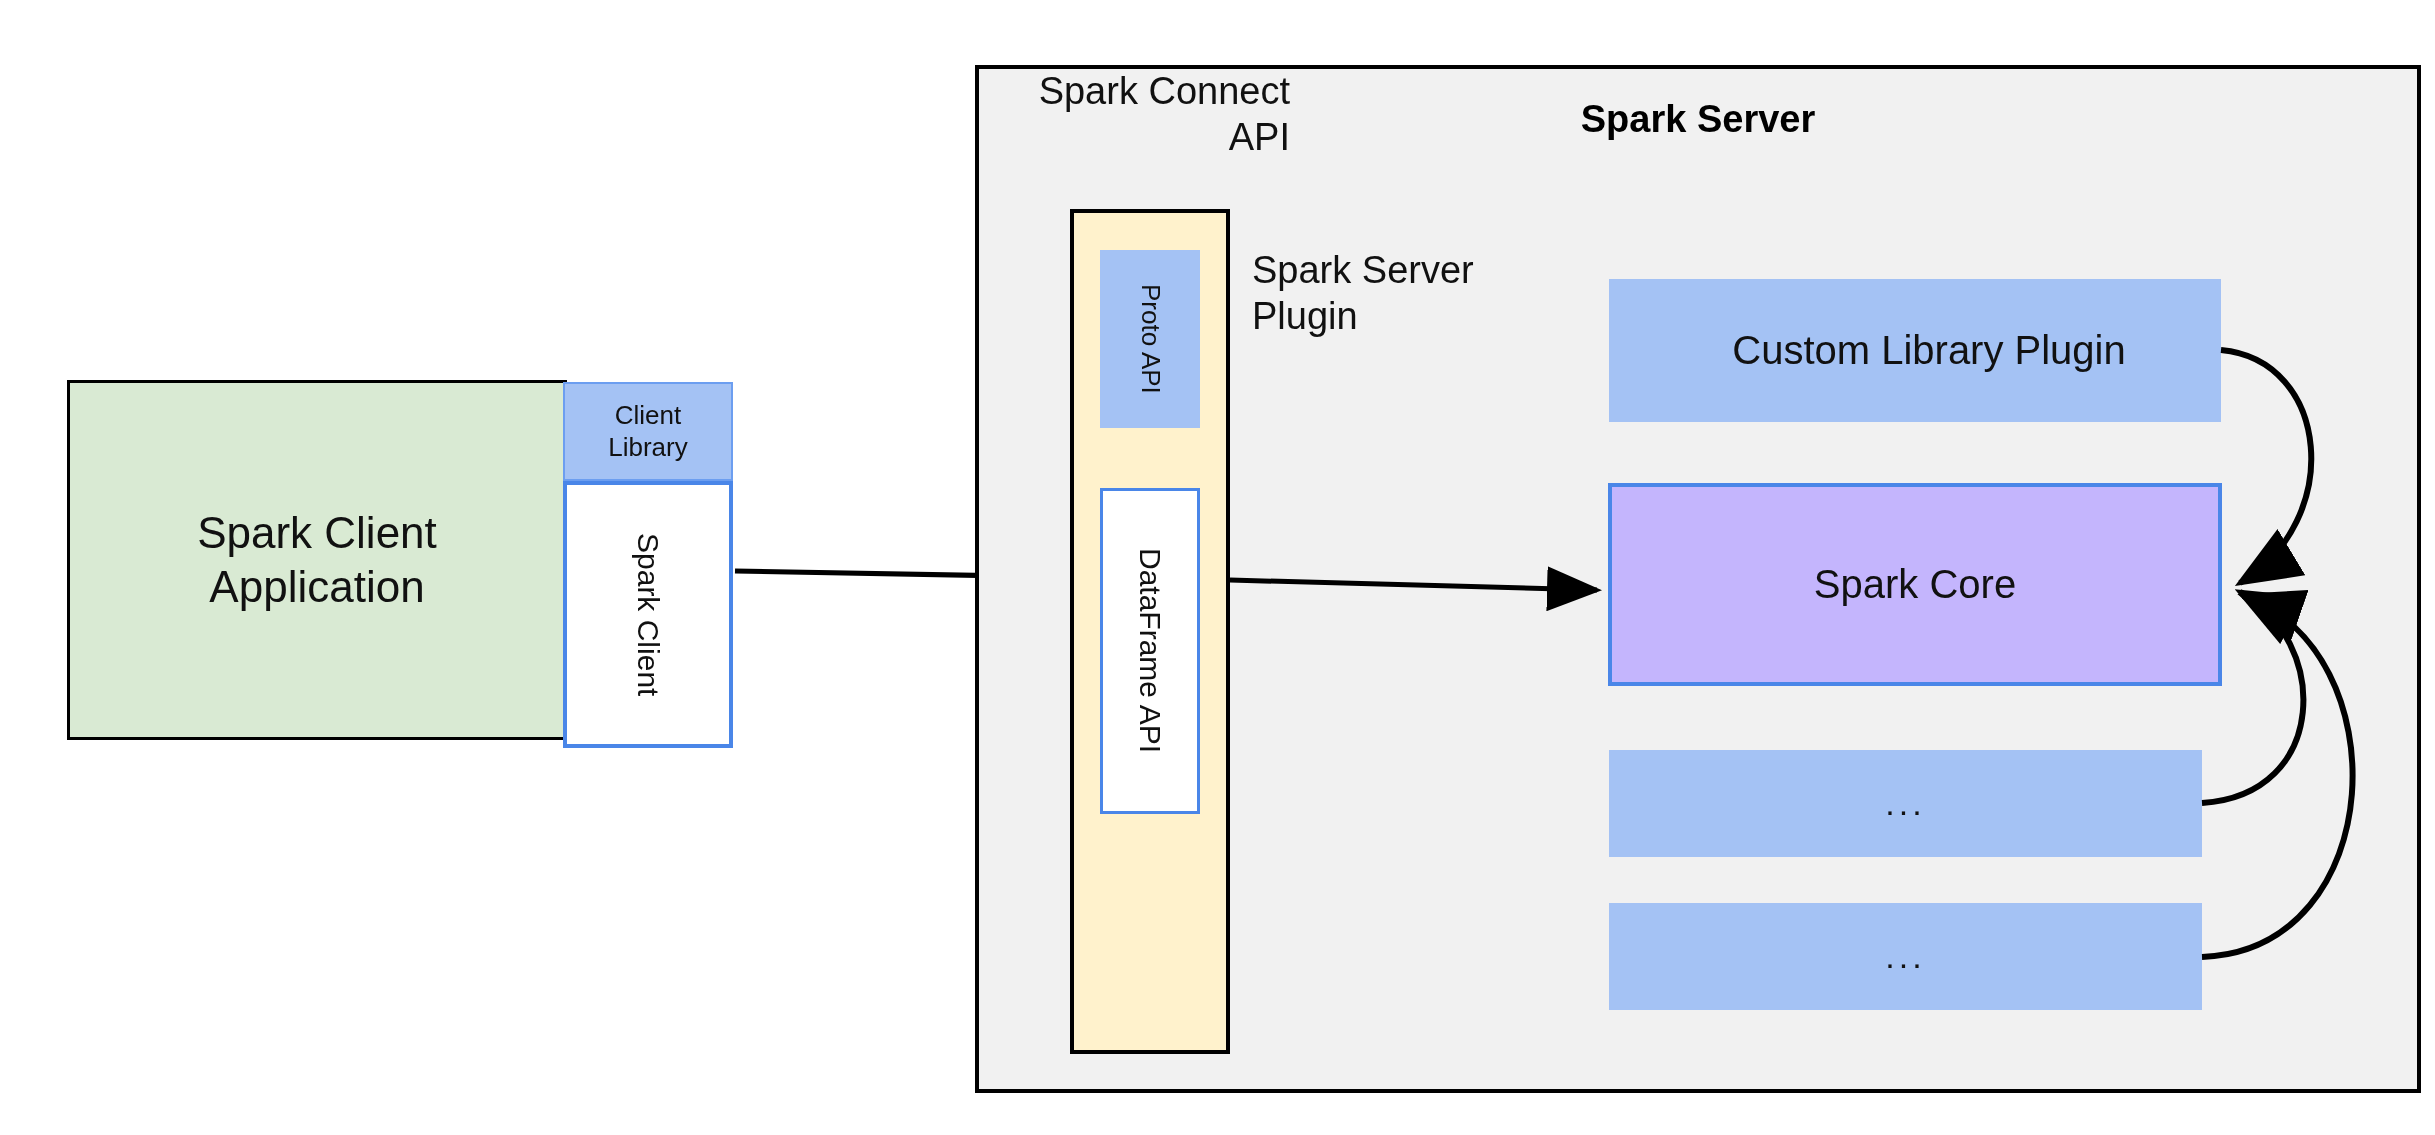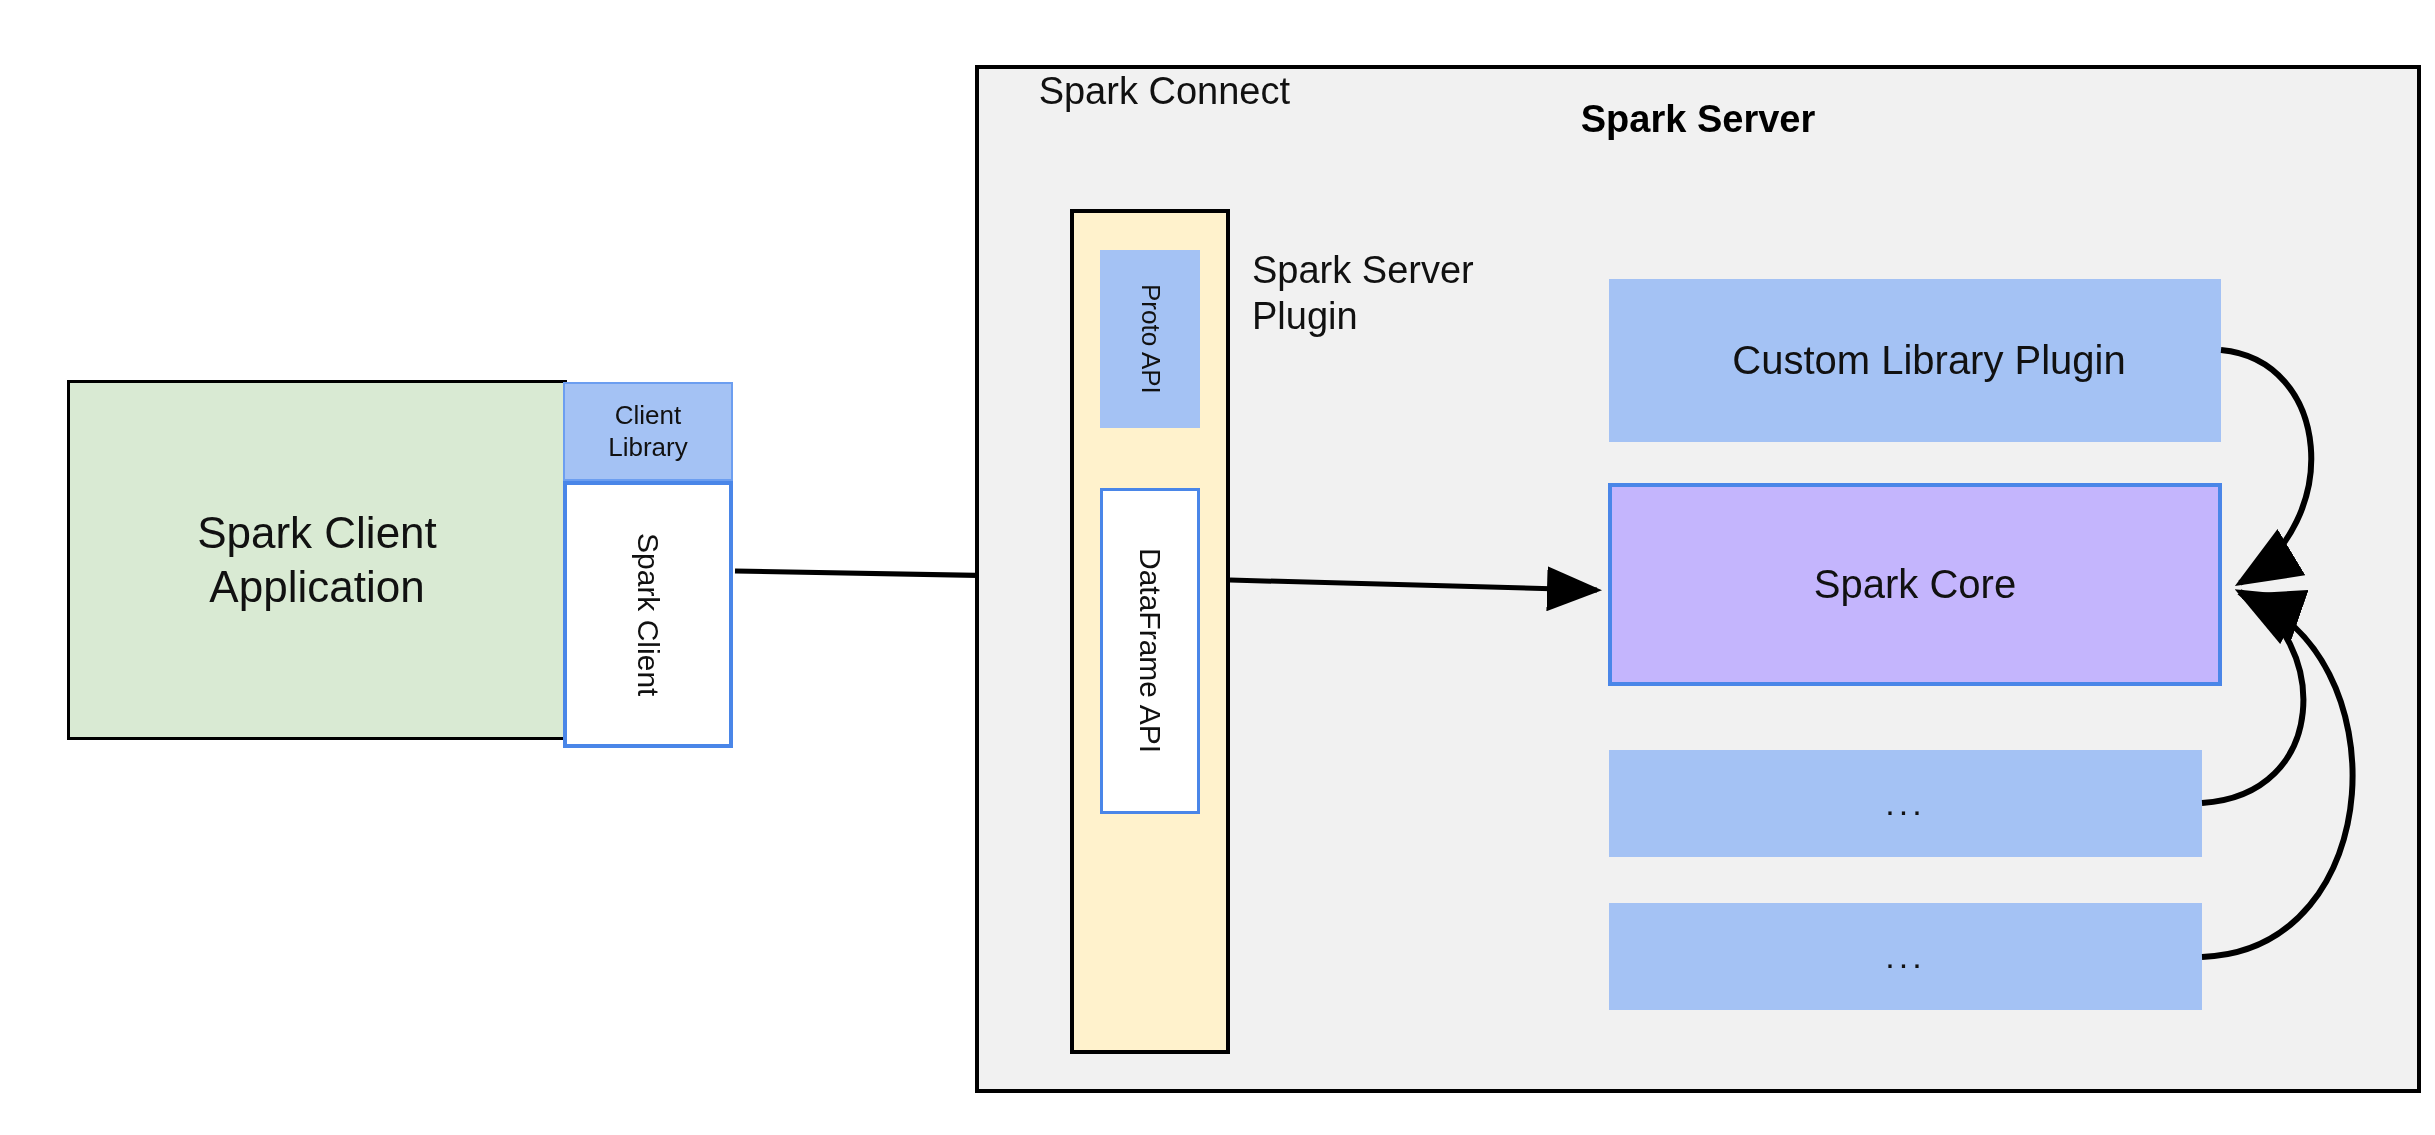--- a/index.html
+++ b/index.html
@@ -136,21 +136,21 @@
     border: 3px solid #4a86e8;
     font-size: 30px;
     color: #111111;
   }
 
   
   #custom-plugin {
     left: 1609px;
     top: 279px;
     width: 612px;
-    height: 163px;
+    height: 143px;
     background: #a4c2f4;
     font-size: 40px;
     color: #111111;
     padding-left: 28px;
   }
   #spark-core {
     left: 1608px;
     top: 483px;
     width: 614px;
     height: 203px;
@@ -224,20 +224,21 @@
 
   <div class="box" id="spark-client">
     <span class="vtext">Spark Client</span>
   </div>
 
   <div id="server-container"></div>
   <div id="server-title">Spark Server</div>
 
   <div id="connect-api-label">
     <div>Spark Connect</div>
+    <div>API</div>
   </div>
 
   <div id="server-lib-label">
     <div>Spark Server</div>
     <div>Plugin</div>
   </div>
 
   <div id="connect-column"></div>
 
   <div class="box" id="proto-api">

